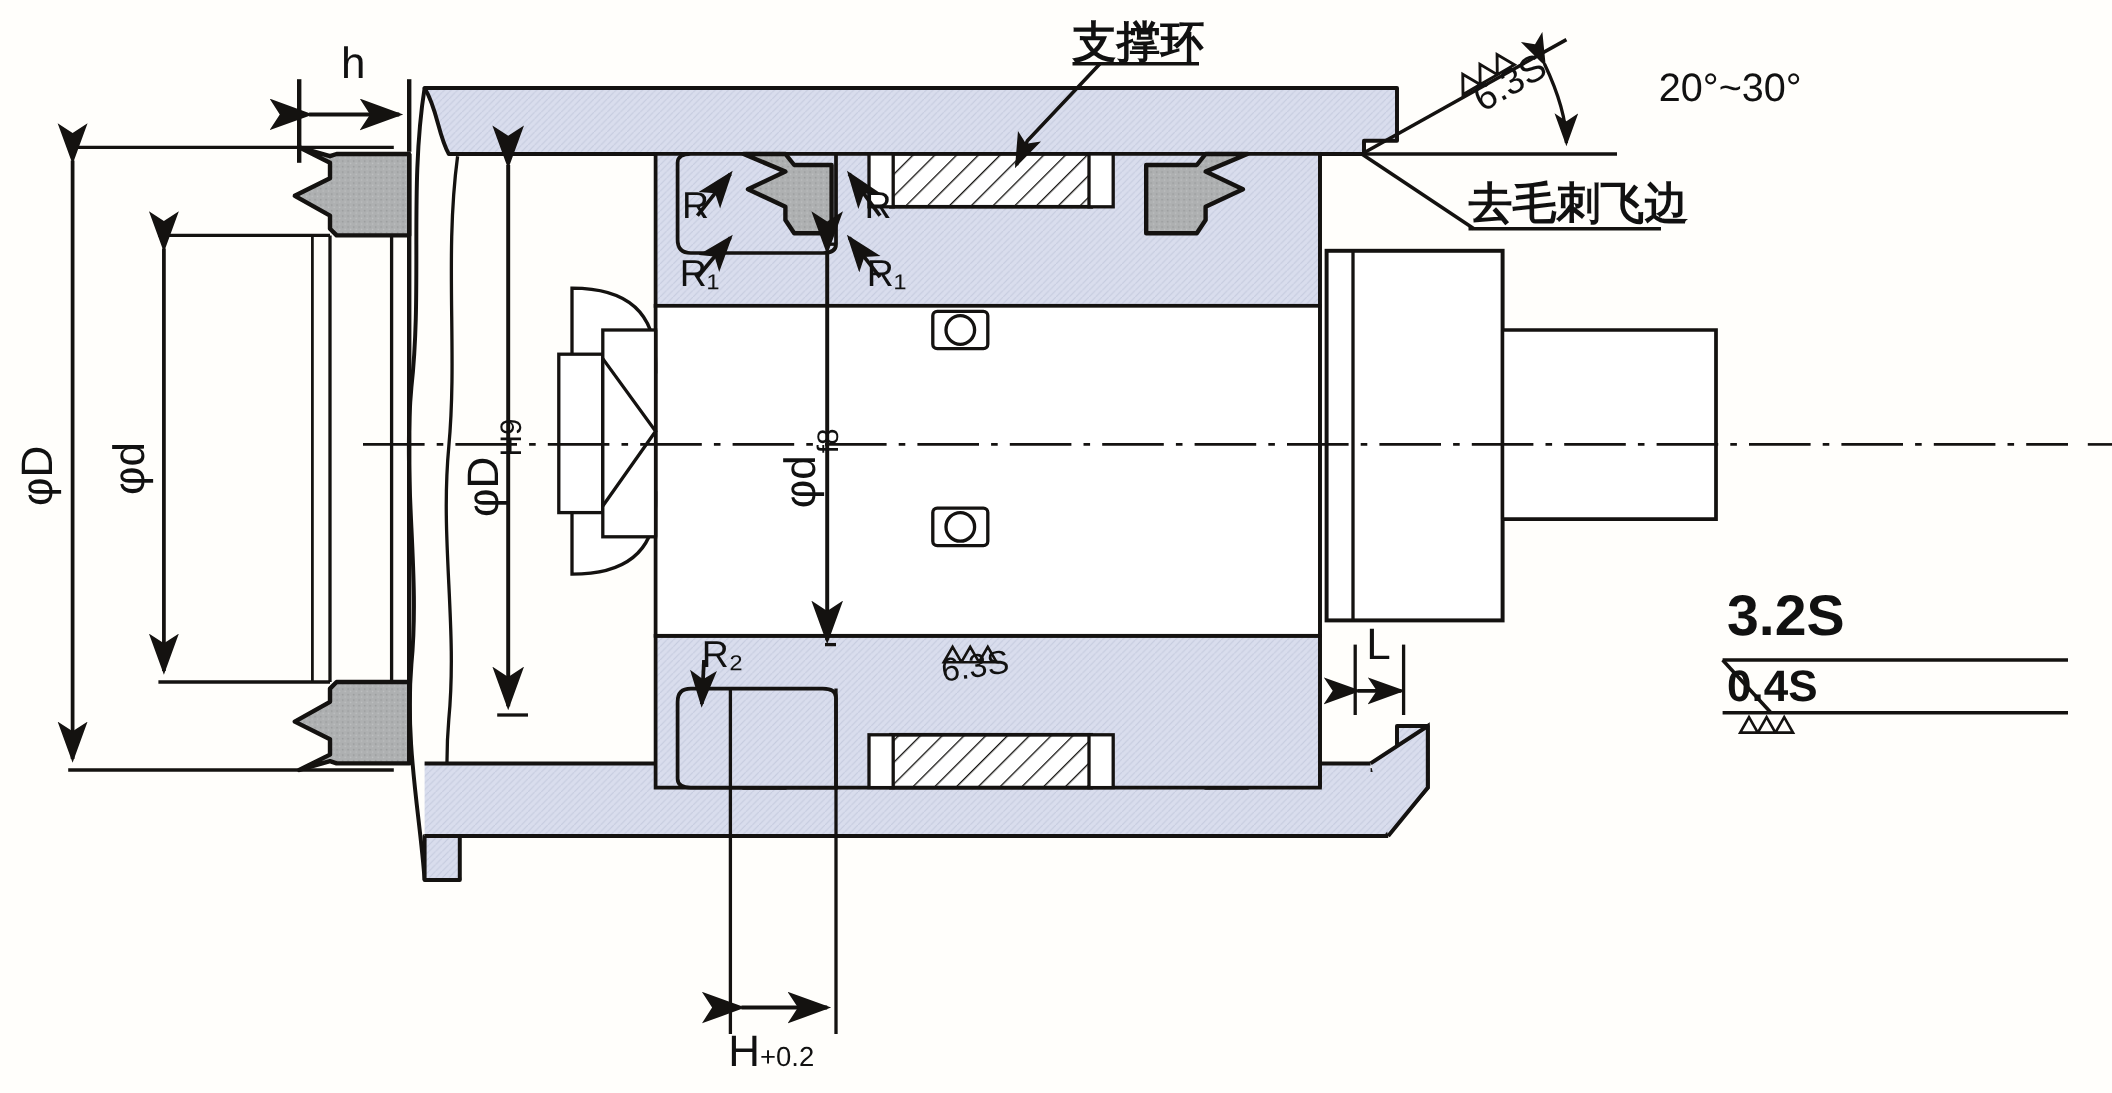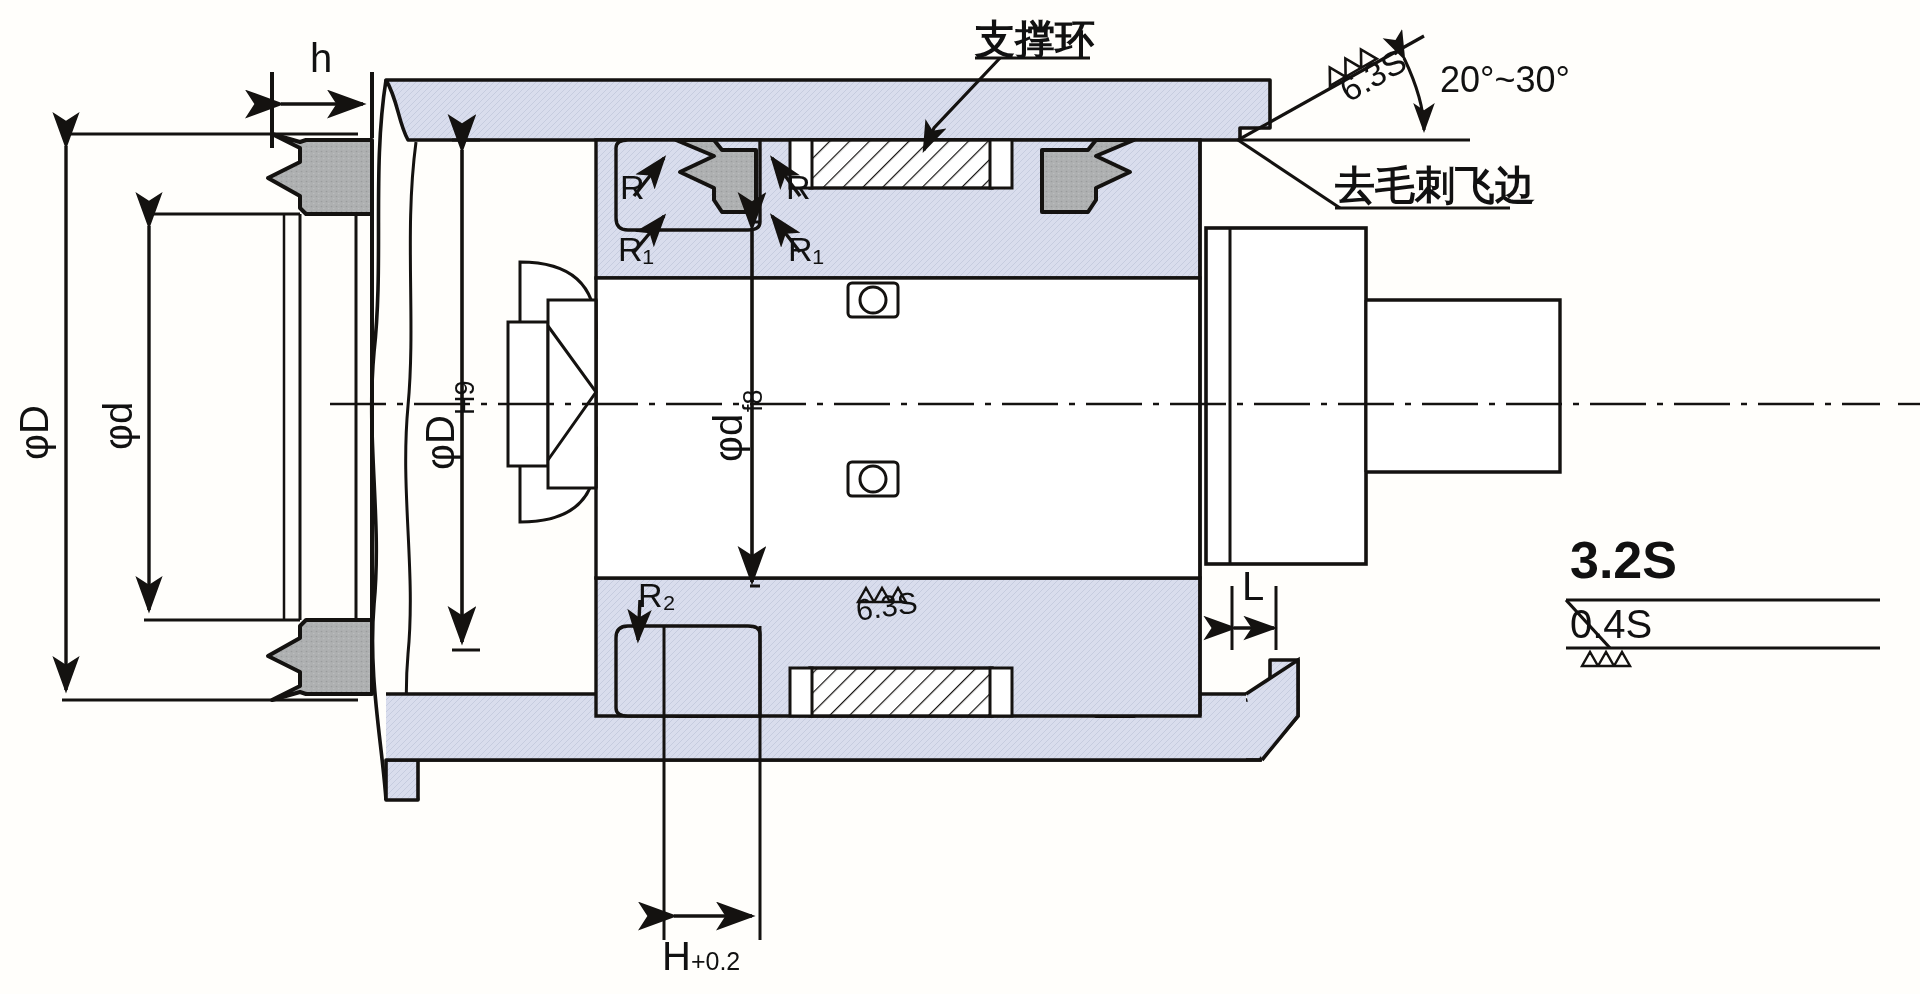--- a/index.html
+++ b/index.html
@@ -216,22 +216,22 @@
 <div class="lbl" style="left:662px;top:936px;font-size:40px;font-weight:500;">
   <span>H</span><span style="font-size:25px;">+0.2</span>
 </div>
 
 <div class="lbl big" style="left:1242px;top:566px;">L</div>
 
 <div class="lbl cn" style="left:975px;top:4px;font-size:40px;">支撑环</div>
 
 <div class="lbl cn" style="left:1335px;top:150px;font-size:40px;">去毛刺飞边</div>
 
-<div class="lbl" style="left:1440px;top:62px;font-size:36px;font-weight:500;">20°~30°</div>
+<div class="lbl" style="left:1508px;top:62px;font-size:36px;font-weight:500;">20°~30°</div>
 
 <div class="lbl" style="left:1334px;top:78px;font-size:34px;font-weight:500;transform:rotate(-30deg);transform-origin:left top;">6.3S</div>
 
 <div class="lbl" style="left:854px;top:596px;font-size:30px;font-weight:500;transform:rotate(-8deg);transform-origin:left top;">6.3S</div>
 
 <div class="lbl" style="left:1570px;top:534px;font-size:52px;font-weight:700;">3.2S</div>
-<div class="lbl" style="left:1570px;top:604px;font-size:40px;font-weight:400;">0.4S</div>
+<div class="lbl" style="left:1570px;top:604px;font-size:40px;font-weight:700;">0.4S</div>
 
 </div>
 
 </body></html>

